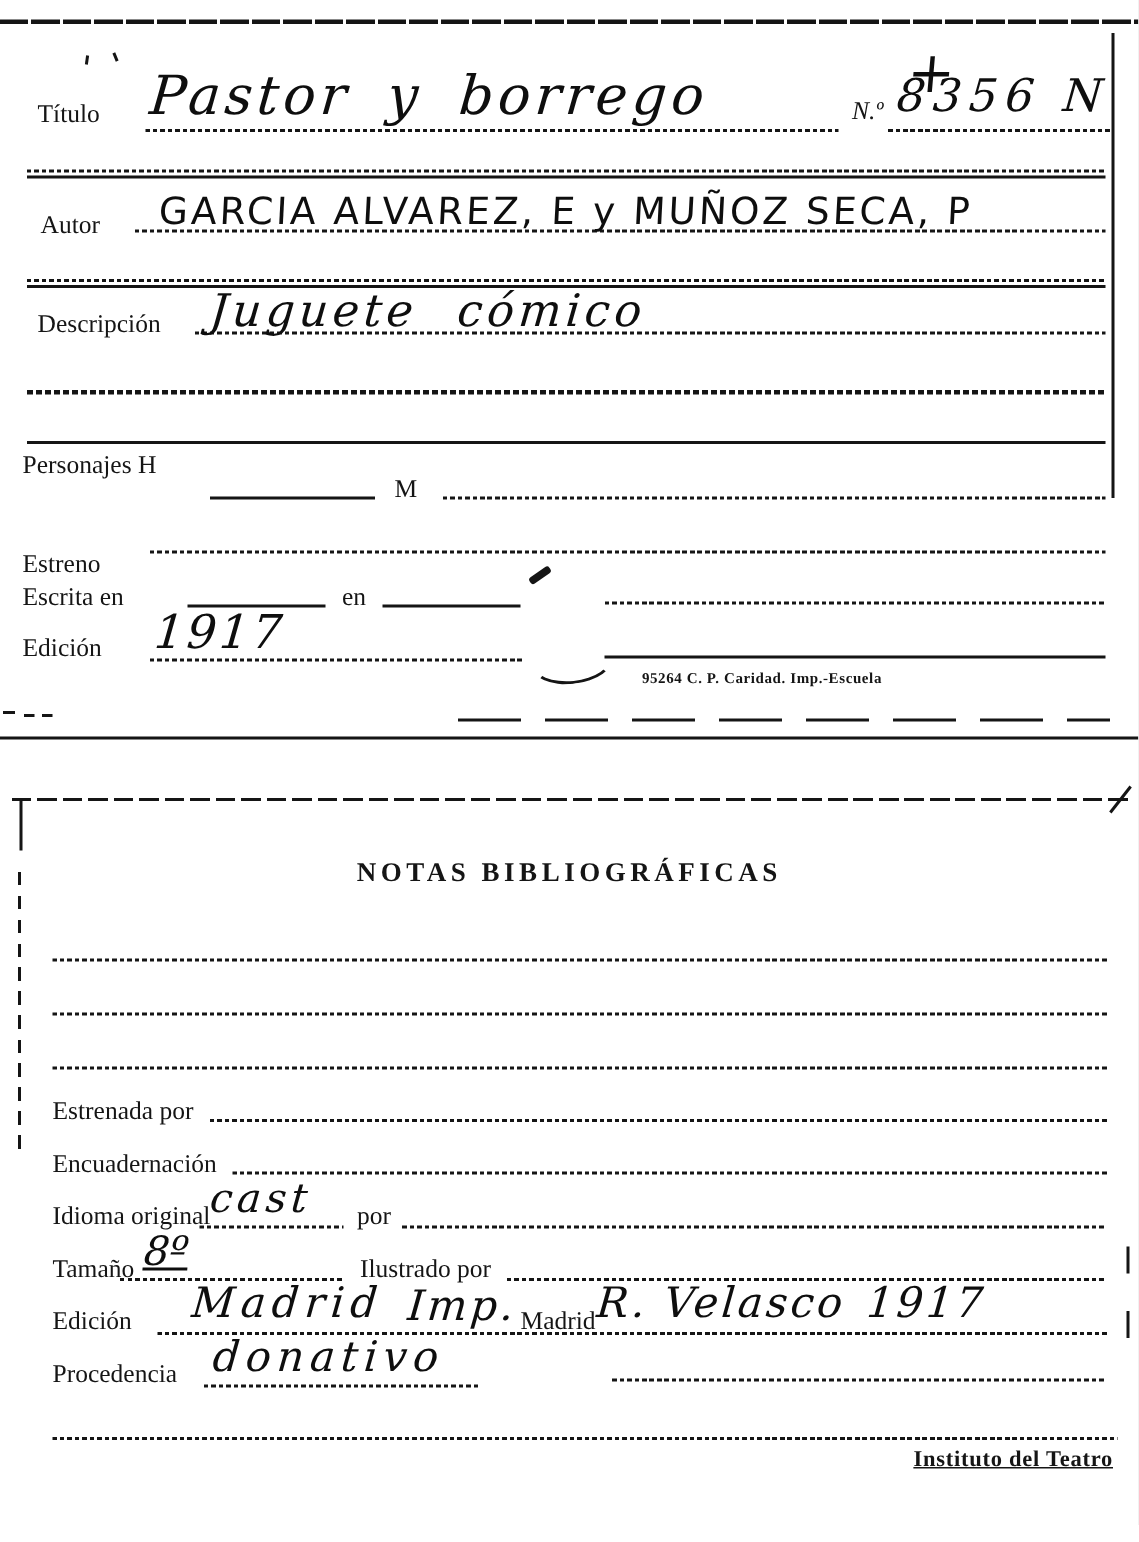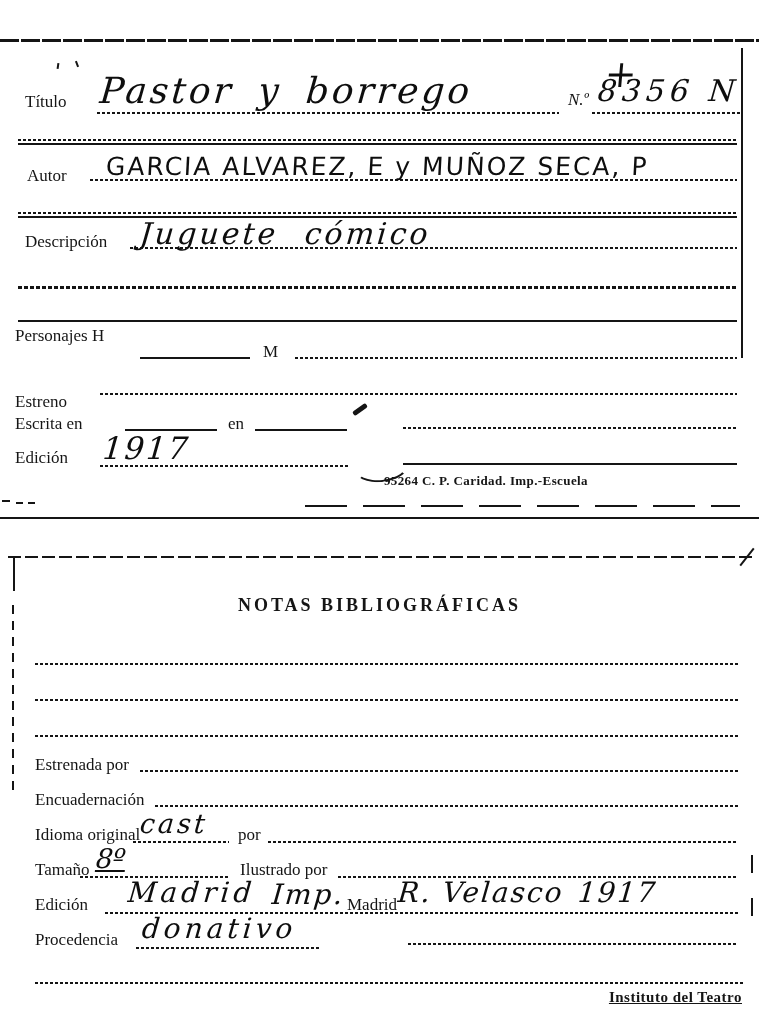--- a/index.html
+++ b/index.html
@@ -29,31 +29,31 @@
          background:repeating-linear-gradient(90deg,var(--ink) 0 19px, transparent 19px 21px); }
   .rough2 { position:absolute; height:2px;
          background:repeating-linear-gradient(90deg,var(--ink) 0 13px, transparent 13px 17px); }
   .arc { position:absolute; width:52px; height:28px; border:2px solid transparent;
          border-bottom-color:var(--ink); border-radius:50%; transform:rotate(-6deg); }
   .smear { position:absolute; width:16px; height:5px; background:var(--ink);
          border-radius:2px; transform:rotate(-35deg); }
   .speck { position:absolute; width:2px; height:6px; background:var(--ink); }
   .title2 { position:absolute; left:0; width:759px; text-align:center;
          font-weight:600; font-size:18px; letter-spacing:3px; }
-  .imprint { position:absolute; right:24px; font-weight:700; font-size:13px;
+  .imprint { position:absolute; right:24px; font-weight:700; font-size:10px;
          letter-spacing:0.4px; white-space:nowrap; }
   .footer2 { position:absolute; right:17px; font-weight:700; font-size:15px;
          letter-spacing:0.5px; white-space:nowrap;text-decoration:underline; }
 </style>
 </head>
 <body>
 
 <div class="page">
 
-  <div class="abs" style="left:0;top:0;width:612px;height:500px;margin-top:26px;">
+  <div class="abs" style="left:0;top:0;width:612px;height:500px;">
 
     <div class="rough" style="left:0;top:13px;width:759px;"></div>
     <div class="speck" style="left:57px;top:37px;transform:rotate(8deg);"></div>
     <div class="speck" style="left:76px;top:35px;transform:rotate(-22deg);"></div>
     <div class="vl" style="left:741px;top:22px;height:310px;"></div>
 
     <span class="lbl" style="left:25px;top:66px;">Título</span>
     <div class="dl" style="left:97px;top:86px;width:462px;"></div>
     <span class="hw" style="left:100px;top:44px;font-size:36px;letter-spacing:3px;word-spacing:10px;">Pastor y borrego</span>
     <span class="hw" style="left:605px;top:26px;font-size:38px;font-weight:300;">+</span>
@@ -101,21 +101,21 @@
 
     <span class="imprint" style="top:447px;">95264  C. P. Caridad. Imp.-Escuela</span>
 
     <div class="sl" style="left:2px;top:474px;width:8px;"></div>
     <div class="sl" style="left:16px;top:476px;width:7px;"></div>
     <div class="sl" style="left:28px;top:476px;width:7px;"></div>
     <div class="dash" style="left:305px;top:479px;width:435px;"></div>
     <div class="sl" style="left:0;top:491px;width:759px;"></div>
   </div>
 
-  <div class="abs" style="left:0;top:500px;width:759px;height:528px;">
+  <div class="abs" style="left:0;top:476px;width:759px;height:528px;">
 
     <div class="rough2" style="left:8px;top:56px;width:744px;"></div>
     <div class="vl" style="left:13px;top:57px;height:34px;"></div>
     <div class="vl" style="left:746px;top:46px;height:22px;transform:rotate(38deg);"></div>
     <div class="vld" style="left:12px;top:100px;height:190px;"></div>
 
     <div class="title2" style="top:95px;">NOTAS BIBLIOGRÁFICAS</div>
 
     <div class="dl" style="left:35px;top:163px;width:705px;"></div>
     <div class="dl" style="left:35px;top:199px;width:705px;"></div>

